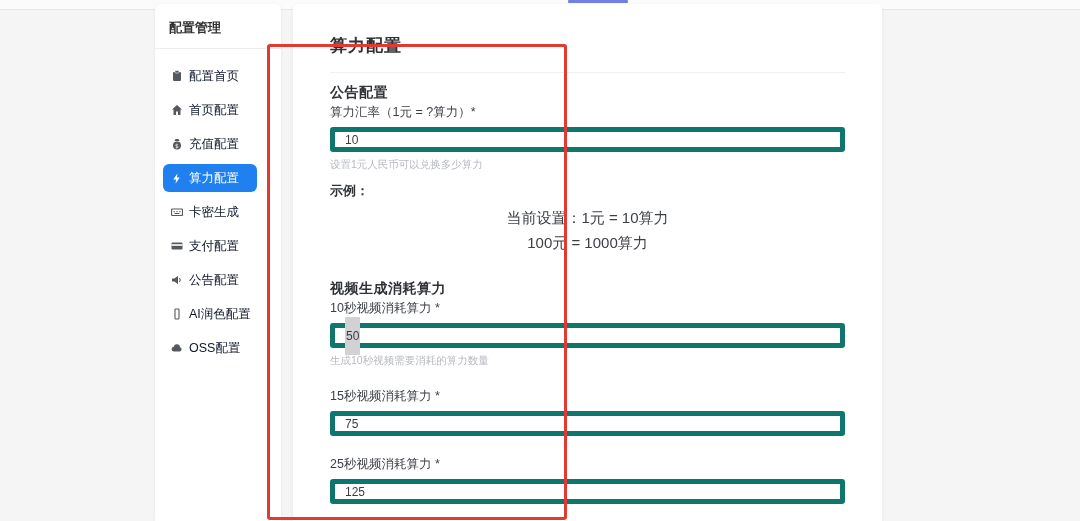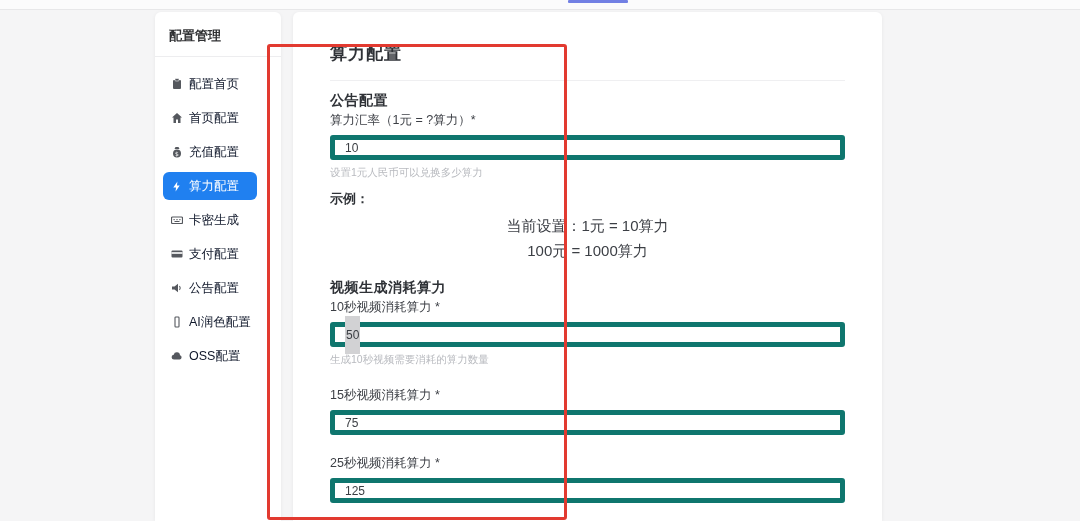--- a/index.html
+++ b/index.html
@@ -13,21 +13,21 @@
   .topbar{
     position:absolute;left:0;top:0;width:1080px;height:9px;
     background:#fbfbfc;border-bottom:1px solid #e7e7e9;
   }
   .accent-bar{
     position:absolute;left:568px;top:0;width:60px;height:3px;
     background:#7280e4;border-radius:1px;
   }
   
   .card{
-    position:absolute;top:12px;bottom:0;background:#ffffff;
+    position:absolute;top:4px;bottom:0;background:#ffffff;
     border-radius:6px 6px 0 0;
     box-shadow:0 1px 4px rgba(0,0,0,0.06);
   }
   .sidebar{left:155px;width:126px;}
   .main{left:293px;width:589px;}
 
   
   .sidebar-title{
     font-size:13px;font-weight:bold;color:#303133;
     padding:15px 0 11px 14px;border-bottom:1px solid #ededef;
@@ -54,21 +54,21 @@
   .input-box{
     box-sizing:border-box;width:515px;height:25px;margin-top:6px;
     border:5px solid #0f766e;border-radius:3px;background:#fff;
     display:flex;align-items:center;padding-left:10px;
     font-size:12px;color:#3a3d42;cursor:text;
   }
   .input-box .val.sel{background:#d2d2d4;padding:12px 1px;}
   .helper{font-size:10.5px;color:#b8babf;margin-top:6px;}
   .note-title{font-size:13px;font-weight:bold;color:#2f3237;margin-top:10px;}
   .note-line{font-size:15px;color:#3c3f45;margin-top:10px;line-height:15px;text-align:center;}
-  .gap-lg{margin-top:21px;}
+  .gap-lg{margin-top:30px;}
   .gap-md{margin-top:20px;}
   
   .annotation{
     position:absolute;left:267px;top:44px;width:294px;height:470px;
     border:3px solid #e23a30;border-radius:3px;
     pointer-events:none;z-index:50;
   }
 </style>
 </head>
 <body>

